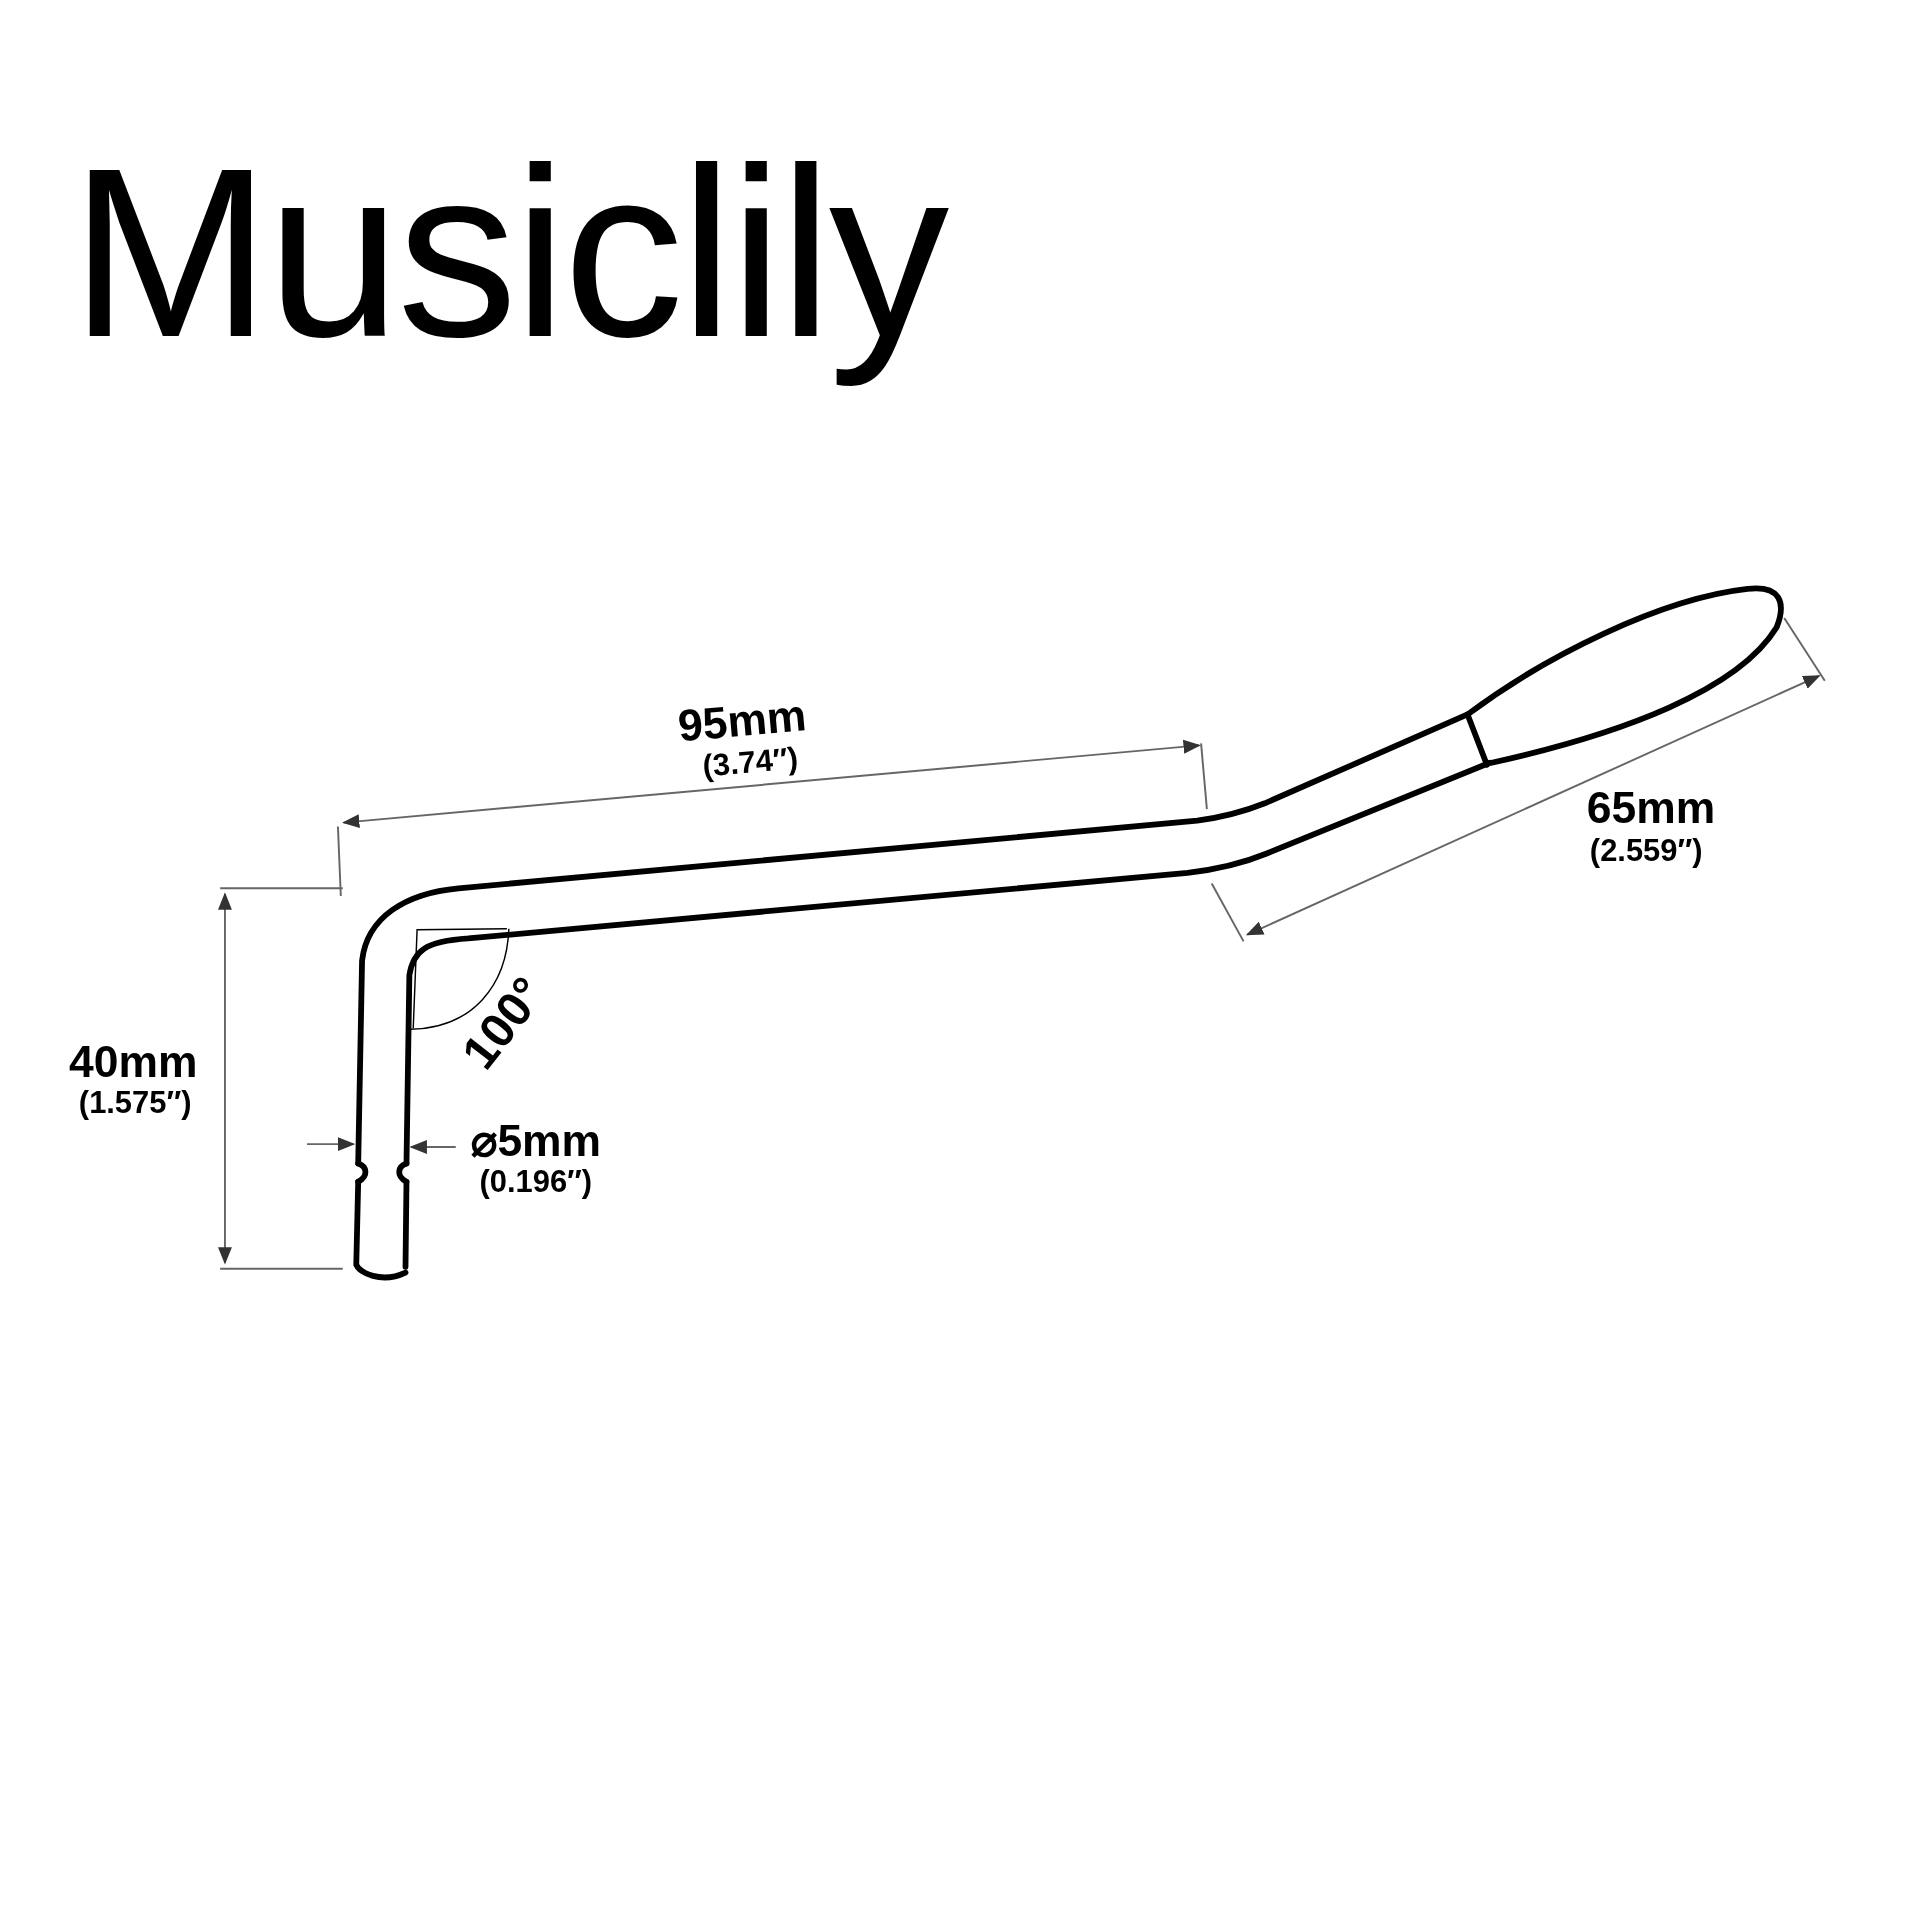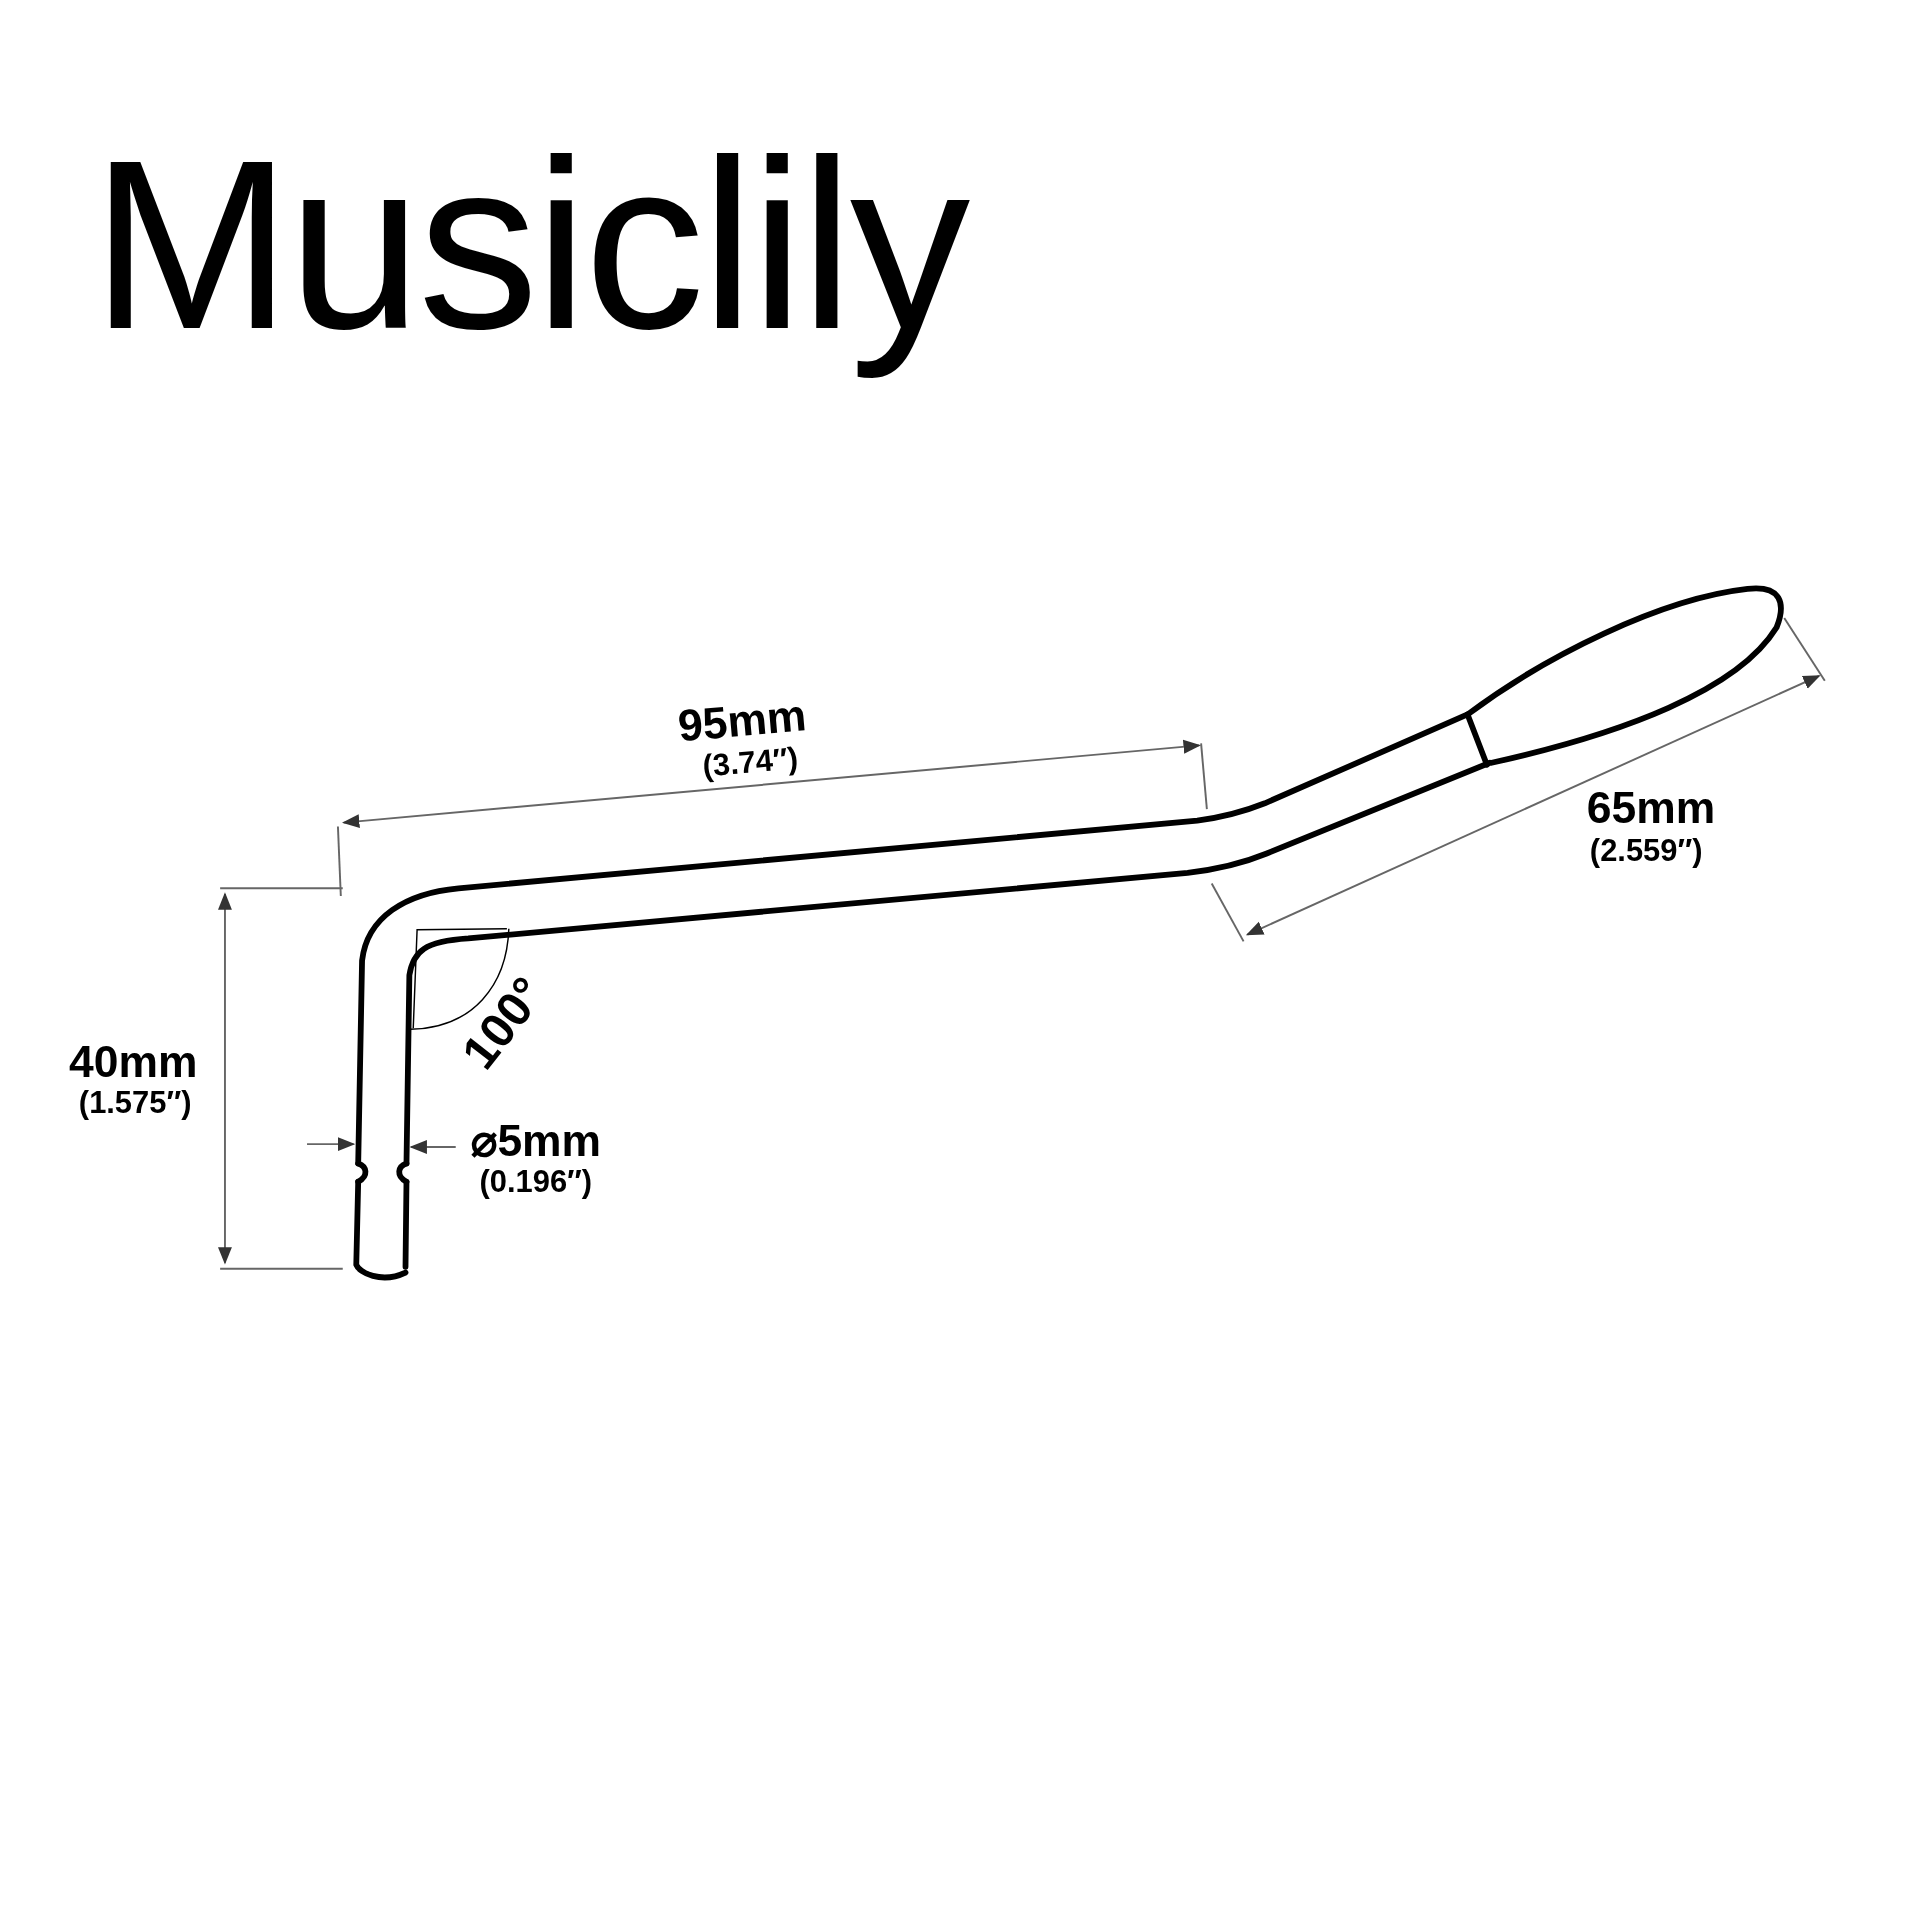--- a/index.html
+++ b/index.html
@@ -1,21 +1,21 @@
 <!DOCTYPE html>
 <html><head>
 <meta charset="utf-8">
 <style>
   html, body { margin: 0; padding: 0; background: #ffffff; }
   body { width: 1931px; height: 1931px; position: relative; overflow: hidden; }
   .brand-title {
-    position: absolute; left: 70px; top: 124px;
+    position: absolute; left: 70px; top: 132px;
     font-family: "Liberation Sans", sans-serif;
     font-size: 241px; line-height: 1; color: #000000;
-    letter-spacing: -3.9px; font-weight: normal; margin-left: 21px;
+    letter-spacing: -3.9px; font-weight: normal;
   }
   svg.drawing { position: absolute; left: 0; top: 0; }
   .dim-label {
     font-family: "Liberation Sans", sans-serif;
     font-weight: bold; fill: #000000;
   }
 </style>
 </head>
 <body>
 

